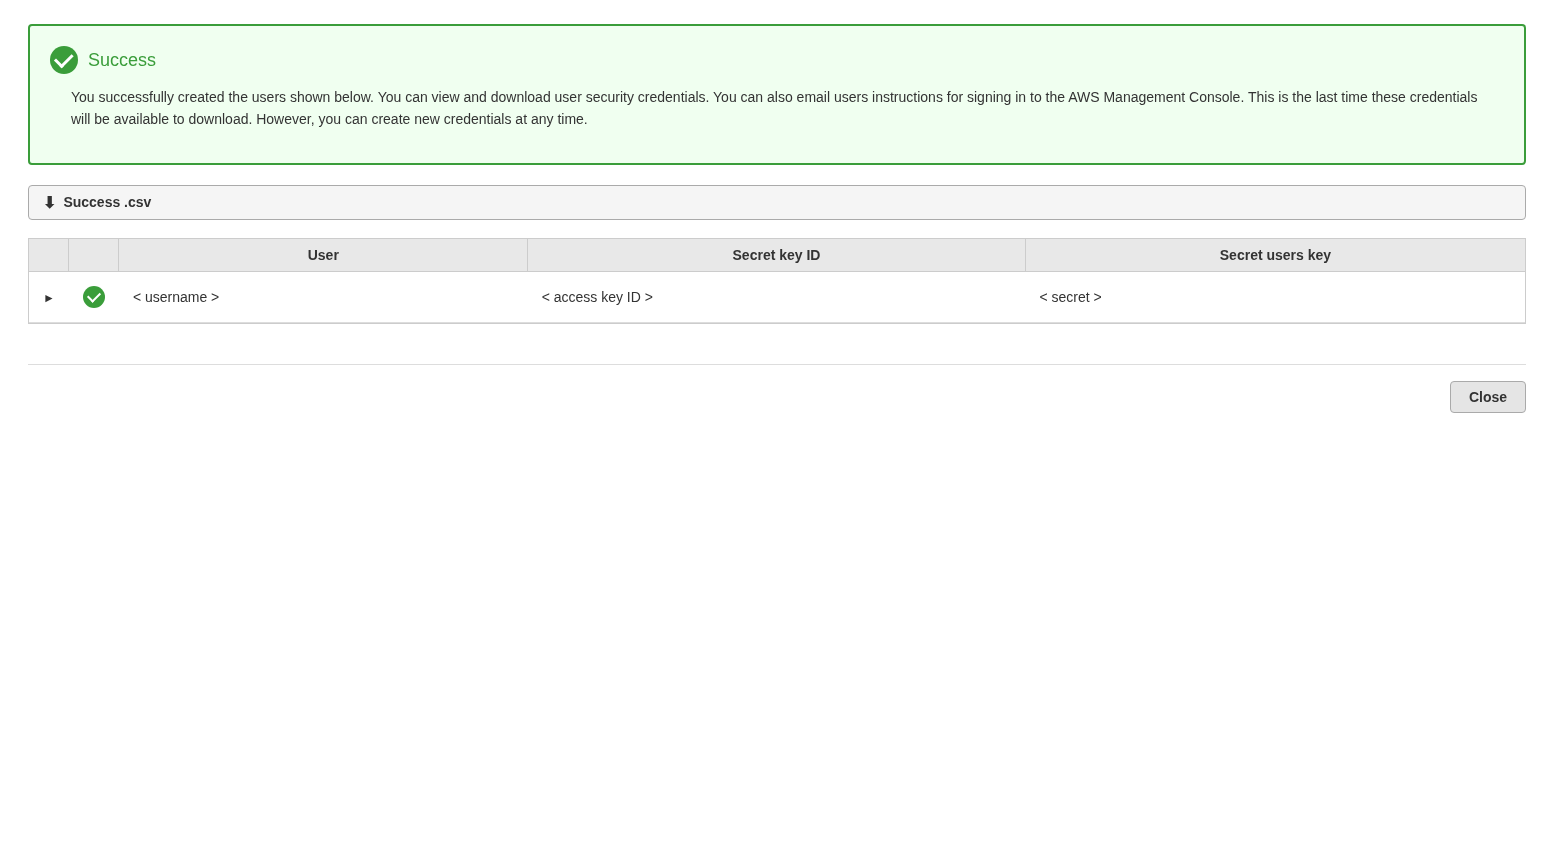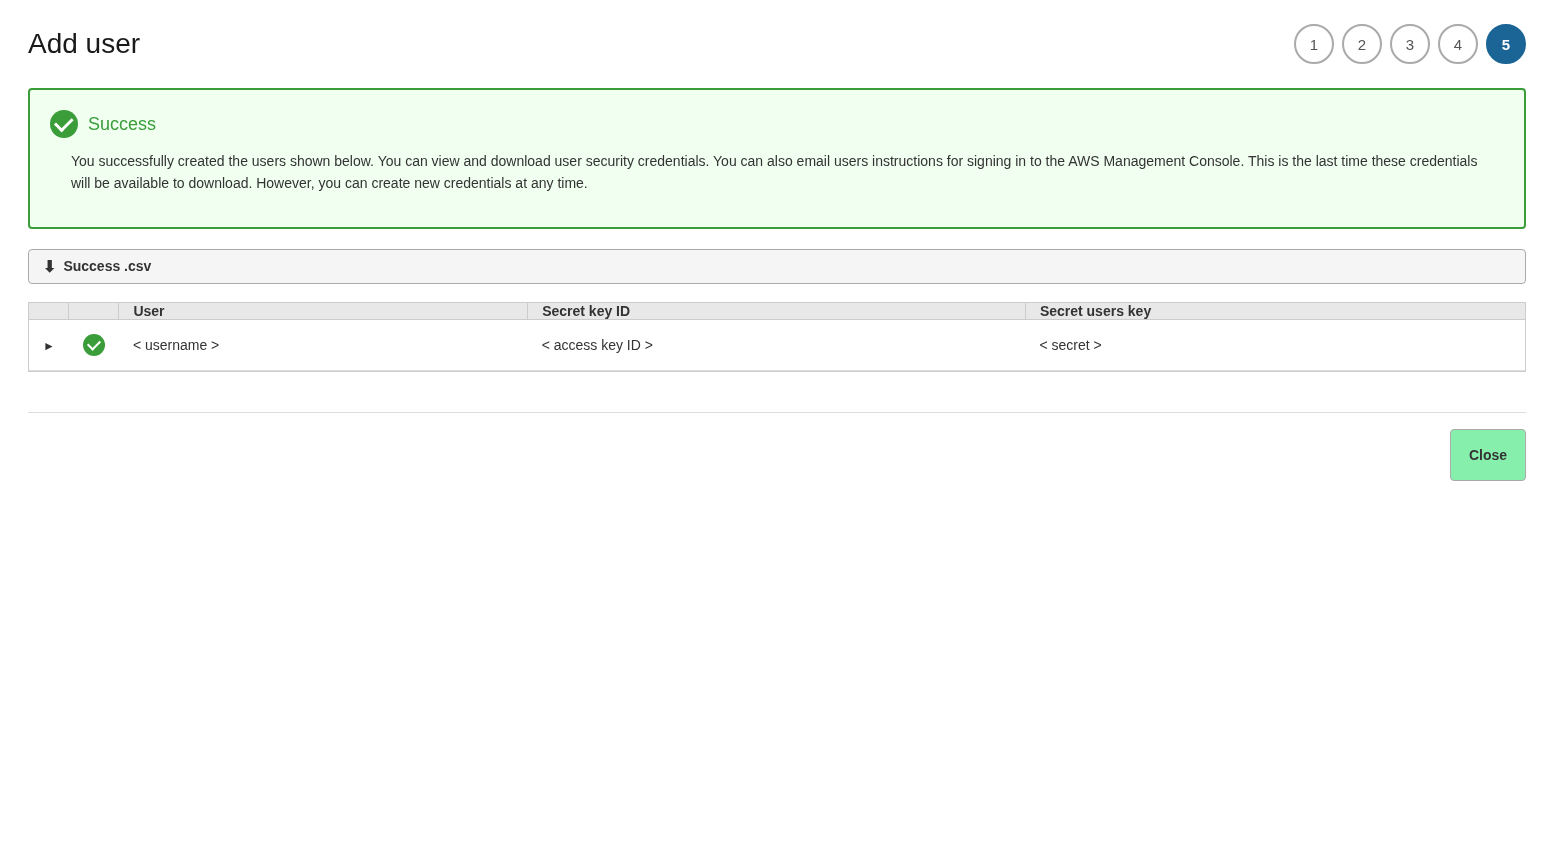--- a/index.html
+++ b/index.html
@@ -127,22 +127,22 @@
       overflow: hidden;
     }
     table {
       width: 100%;
       border-collapse: collapse;
     }
     thead tr {
       background: #e8e8e8;
     }
     thead th {
-      padding: 0 14px;
-      text-align: left;
+      padding: 8px 14px;
+      text-align: center;
       font-weight: 600;
       color: #333;
       border-bottom: 1px solid #ccc;
       border-right: 1px solid #ccc;
       font-size: 14px;
     }
     thead th:last-child {
       border-right: none;
     }
     thead th.col-expand {
@@ -187,45 +187,35 @@
     }
     .footer {
       margin-top: auto;
       display: flex;
       justify-content: flex-end;
       padding: 16px 0 16px 0;
       border-top: 1px solid #ddd;
       margin-top: 40px;
     }
     .close-btn {
-      padding: 17px 18px;
+      padding: 7px 18px;
       border: 1px solid #aaa;
       border-radius: 4px;
-      background: #86efac;
+      background: #e5e5e5;
       font-size: 14px;
       font-weight: 600;
       cursor: pointer;
       color: #333;
     }
   </style>
 </head>
 <body>
 
 <div class="page-container">
 
-  <div class="header">
-    <h1 class="page-title">Add user</h1>
-    <div class="steps">
-      <div class="step-circle">1</div>
-      <div class="step-circle">2</div>
-      <div class="step-circle">3</div>
-      <div class="step-circle">4</div>
-      <div class="step-circle active">5</div>
-    </div>
-  </div>
 
   <div class="success-box">
     <div class="success-header">
       <div class="success-icon"></div>
       <span class="success-title">Success</span>
     </div>
     <div class="success-body">
       <p>You successfully created the users shown below. You can view and download user security credentials. You can also email users instructions for signing in to the AWS Management Console. This is the last time these credentials will be available to download. However, you can create new credentials at any time.</p>
     </div>
   </div>

